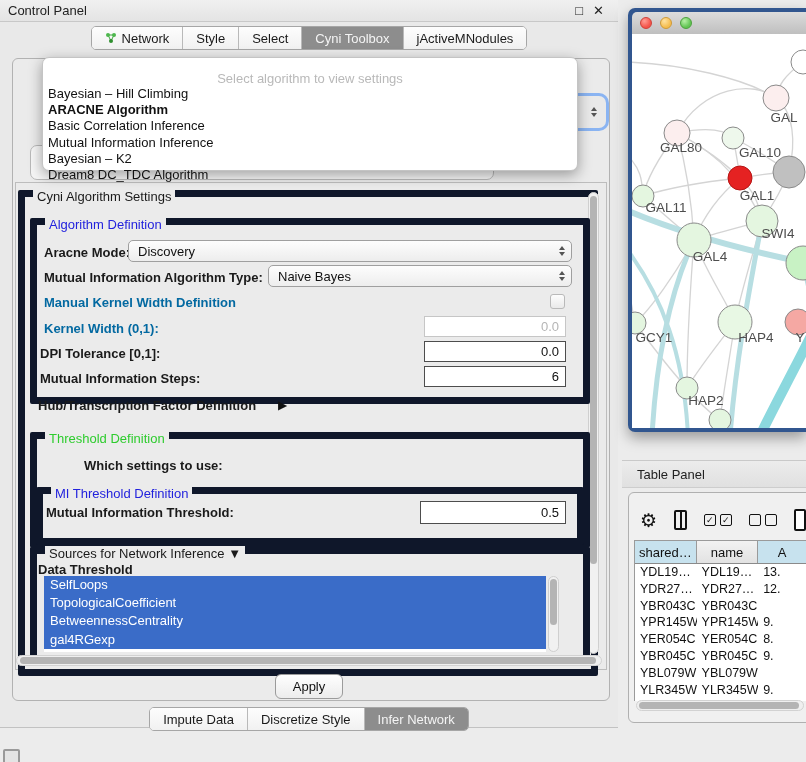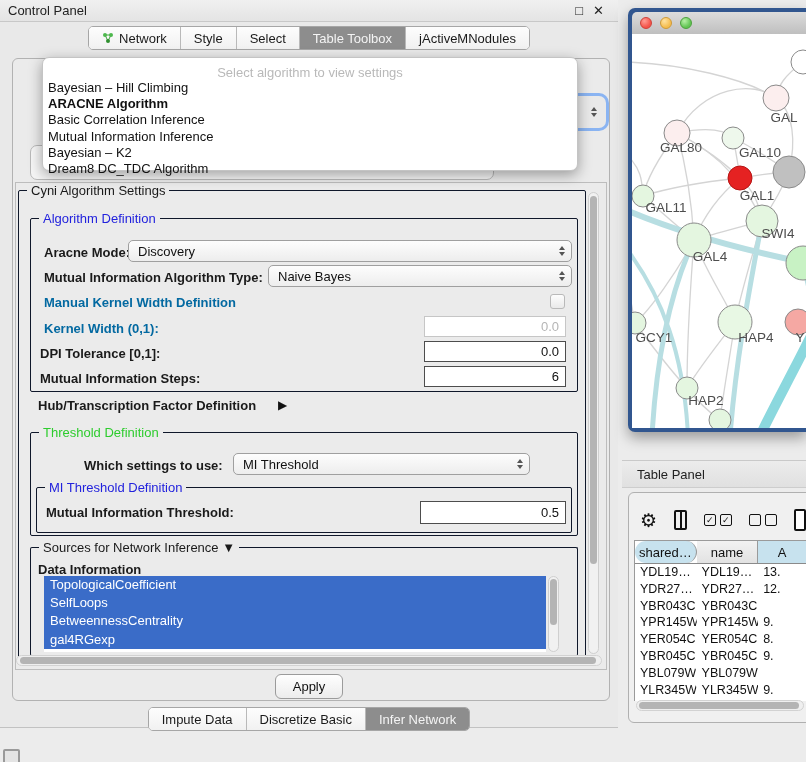--- a/index.html
+++ b/index.html
@@ -30,27 +30,27 @@
 
   
   #ghost-combo{left:30px;top:145px;width:462px;height:33px;border:1px solid #b9b9b9;border-radius:7px;
                background:#f6f6f6;display:flex;align-items:center;z-index:3;}
   #ghost-combo .txt{margin-left:14px;font-size:13px;color:#a4a4a4;}
   #blue-combo{left:500px;top:96px;width:106px;height:32px;border-radius:7px;background:#e9e9e9;
               box-shadow:0 0 0 3px #8ab4f2;z-index:3;display:flex;align-items:center;justify-content:flex-end;}
 
   
   #algo-popup{left:42px;top:57px;width:536px;height:114px;background:#ffffff;border:1px solid #c4c4c4;
-              border-radius:7px;box-shadow:0 4px 14px rgba(0,0,0,.35);z-index:5;padding-top:7px;box-sizing:border-box;}
+              border-radius:7px;box-shadow:0 4px 14px rgba(0,0,0,.35);z-index:5;padding-top:13px;box-sizing:border-box;}
   #algo-popup .ph{font-size:13px;color:#b9b9b9;text-align:center;line-height:15px;}
   #algo-popup .item{font-size:13px;color:#111;line-height:16.2px;padding-left:5px;white-space:nowrap;}
   #algo-popup .item.bold{font-weight:bold;}
 
   
-  .fs{position:absolute;border:1px solid #0f172a;border-radius:2px;}
+  .fs{position:absolute;border:7px solid #0f172a;border-radius:2px;}
   .fs>.legend{position:absolute;top:-8px;left:8px;background:#ebebeb;padding:0 4px;font-size:13px;white-space:nowrap;}
   .legend.blue{color:#2222dd;}
   .legend.green{color:#2ecc2e;}
   .legend.dark{color:#1a1a1a;}
 
   .lbl{position:absolute;font-size:13px;font-weight:bold;color:#1a1a1a;white-space:nowrap;}
   .lbl.dis{color:#0369a1;}
   .combo{position:absolute;height:22px;border:1px solid #9f9f9f;border-radius:5px;
          background:linear-gradient(#fdfdfd,#ededed);display:flex;align-items:center;box-sizing:border-box;}
   .combo .cval{margin-left:9px;font-size:13px;color:#111;}
@@ -105,21 +105,21 @@
            text-align:center;color:#111;font-weight:bold;}
   #doc-ic{width:14px;height:18px;border:2px solid #111;border-radius:2px;background:#fff;}
   #tp-table{left:634px;top:540px;width:172px;height:160px;overflow:hidden;background:#fff;border:1px solid #9a9a9a;border-bottom:none;}
   #tp-head{display:flex;height:22px;border-bottom:1px solid #8a8a8a;}
   #tp-head .hc{box-sizing:border-box;border-right:1px solid #9a9a9a;font-size:13px;color:#111;
                display:flex;align-items:center;justify-content:center;background:linear-gradient(#f2f2f2,#e2e2e2);}
   #tp-head .hc.selcol{background:#c7e2ee;}
   .trow{display:flex;height:16.8px;}
   .trow .tc{box-sizing:border-box;font-size:12.5px;color:#111;padding-left:5px;line-height:16.8px;
             white-space:nowrap;overflow:hidden;}
-  .w1{width:76px;border-radius:11px;} .w2{width:76px;} .w3{width:60px;}
+  .w1{width:76px;} .w2{width:76px;} .w3{width:60px;}
   #tp-hscroll{left:636px;top:700px;width:168px;}
 </style>
 </head>
 <body>
 
 <div id="app">
 
   <div id="control-panel" class="abs">
 
     <div id="cp-titlebar" class="abs">
@@ -143,21 +143,21 @@
             </svg>
             <span>Network</span>
           </span>
           <span class="tab">
             <span>Style</span>
           </span>
           <span class="tab">
             <span>Select</span>
           </span>
           <span class="tab sel">
-            <span>Table Toolbox</span>
+            <span>Cyni Toolbox</span>
           </span>
           <span class="tab">
             <span>jActiveMNodules</span>
           </span>
         </div>
     </div>
 
     <div id="inner-panel" class="abs"></div>
     <div id="settings-viewport" class="abs"></div>
 
@@ -224,45 +224,38 @@
       <span class="fval">6</span>
     </div>
 
     <span class="lbl" style="left:38px;top:398px;">Hub/Transcription Factor Definition</span>
     <span class="abs arrowglyph" style="left:278px;top:398px;">▶</span>
 
     <div class="fs" style="left:30px;top:432px;width:546px;height:102px;">
       <span class="legend green">Threshold Definition</span>
     </div>
     <span class="lbl" style="left:84px;top:458px;">Which settings to use:</span>
-    <div class="combo" style="left:233px;top:453px;width:297px;">
-      <span class="cval">MI Threshold</span>
-      <span class="spin">
-          <i class="up"></i>
-          <i class="dn"></i>
-        </span>
-    </div>
     <div class="fs" style="left:36px;top:487px;width:534px;height:44px;">
       <span class="legend blue">MI Threshold Definition</span>
     </div>
     <span class="lbl" style="left:46px;top:505px;">Mutual Information Threshold:</span>
     <div class="field" style="left:420px;top:501px;width:146px;height:23px;">
       <span class="fval">0.5</span>
     </div>
 
     <div class="fs" style="left:30px;top:547px;width:546px;height:108px;border-bottom:none;">
       <span class="legend dark">
         <span>Sources for Network Inference</span>
         <span>▼</span>
       </span>
     </div>
-    <span class="lbl" style="left:38px;top:562px;">Data Information</span>
+    <span class="lbl" style="left:38px;top:562px;">Data Threshold</span>
     <div id="attr-list" class="abs">
+        <div class="aitem">SelfLoops</div>
         <div class="aitem">TopologicalCoefficient</div>
-        <div class="aitem">SelfLoops</div>
         <div class="aitem">BetweennessCentrality</div>
         <div class="aitem">gal4RGexp</div>
       </div>
     <div class="vsb abs" style="left:548px;top:576px;height:76px;z-index:2;">
       <div class="thumb" style="top:2px;height:46px;"></div>
     </div>
     <div class="hsb abs" style="left:16px;top:655px;width:586px;z-index:2;">
       <div class="thumb" style="left:3px;width:576px;"></div>
     </div>
 
@@ -270,21 +263,21 @@
       <div id="apply-btn">
         <span>Apply</span>
       </div>
     </div>
     <div class="tabrow abs" id="bottom-tabrow">
       <div class="tabgroup" id="cp-bottom-tabs">
           <span class="tab">
             <span>Impute Data</span>
           </span>
           <span class="tab">
-            <span>Discretize Basic</span>
+            <span>Discretize Style</span>
           </span>
           <span class="tab sel">
             <span>Infer Network</span>
           </span>
         </div>
     </div>
   </div>
 
   <div id="corner-icon" class="abs"></div>
 

